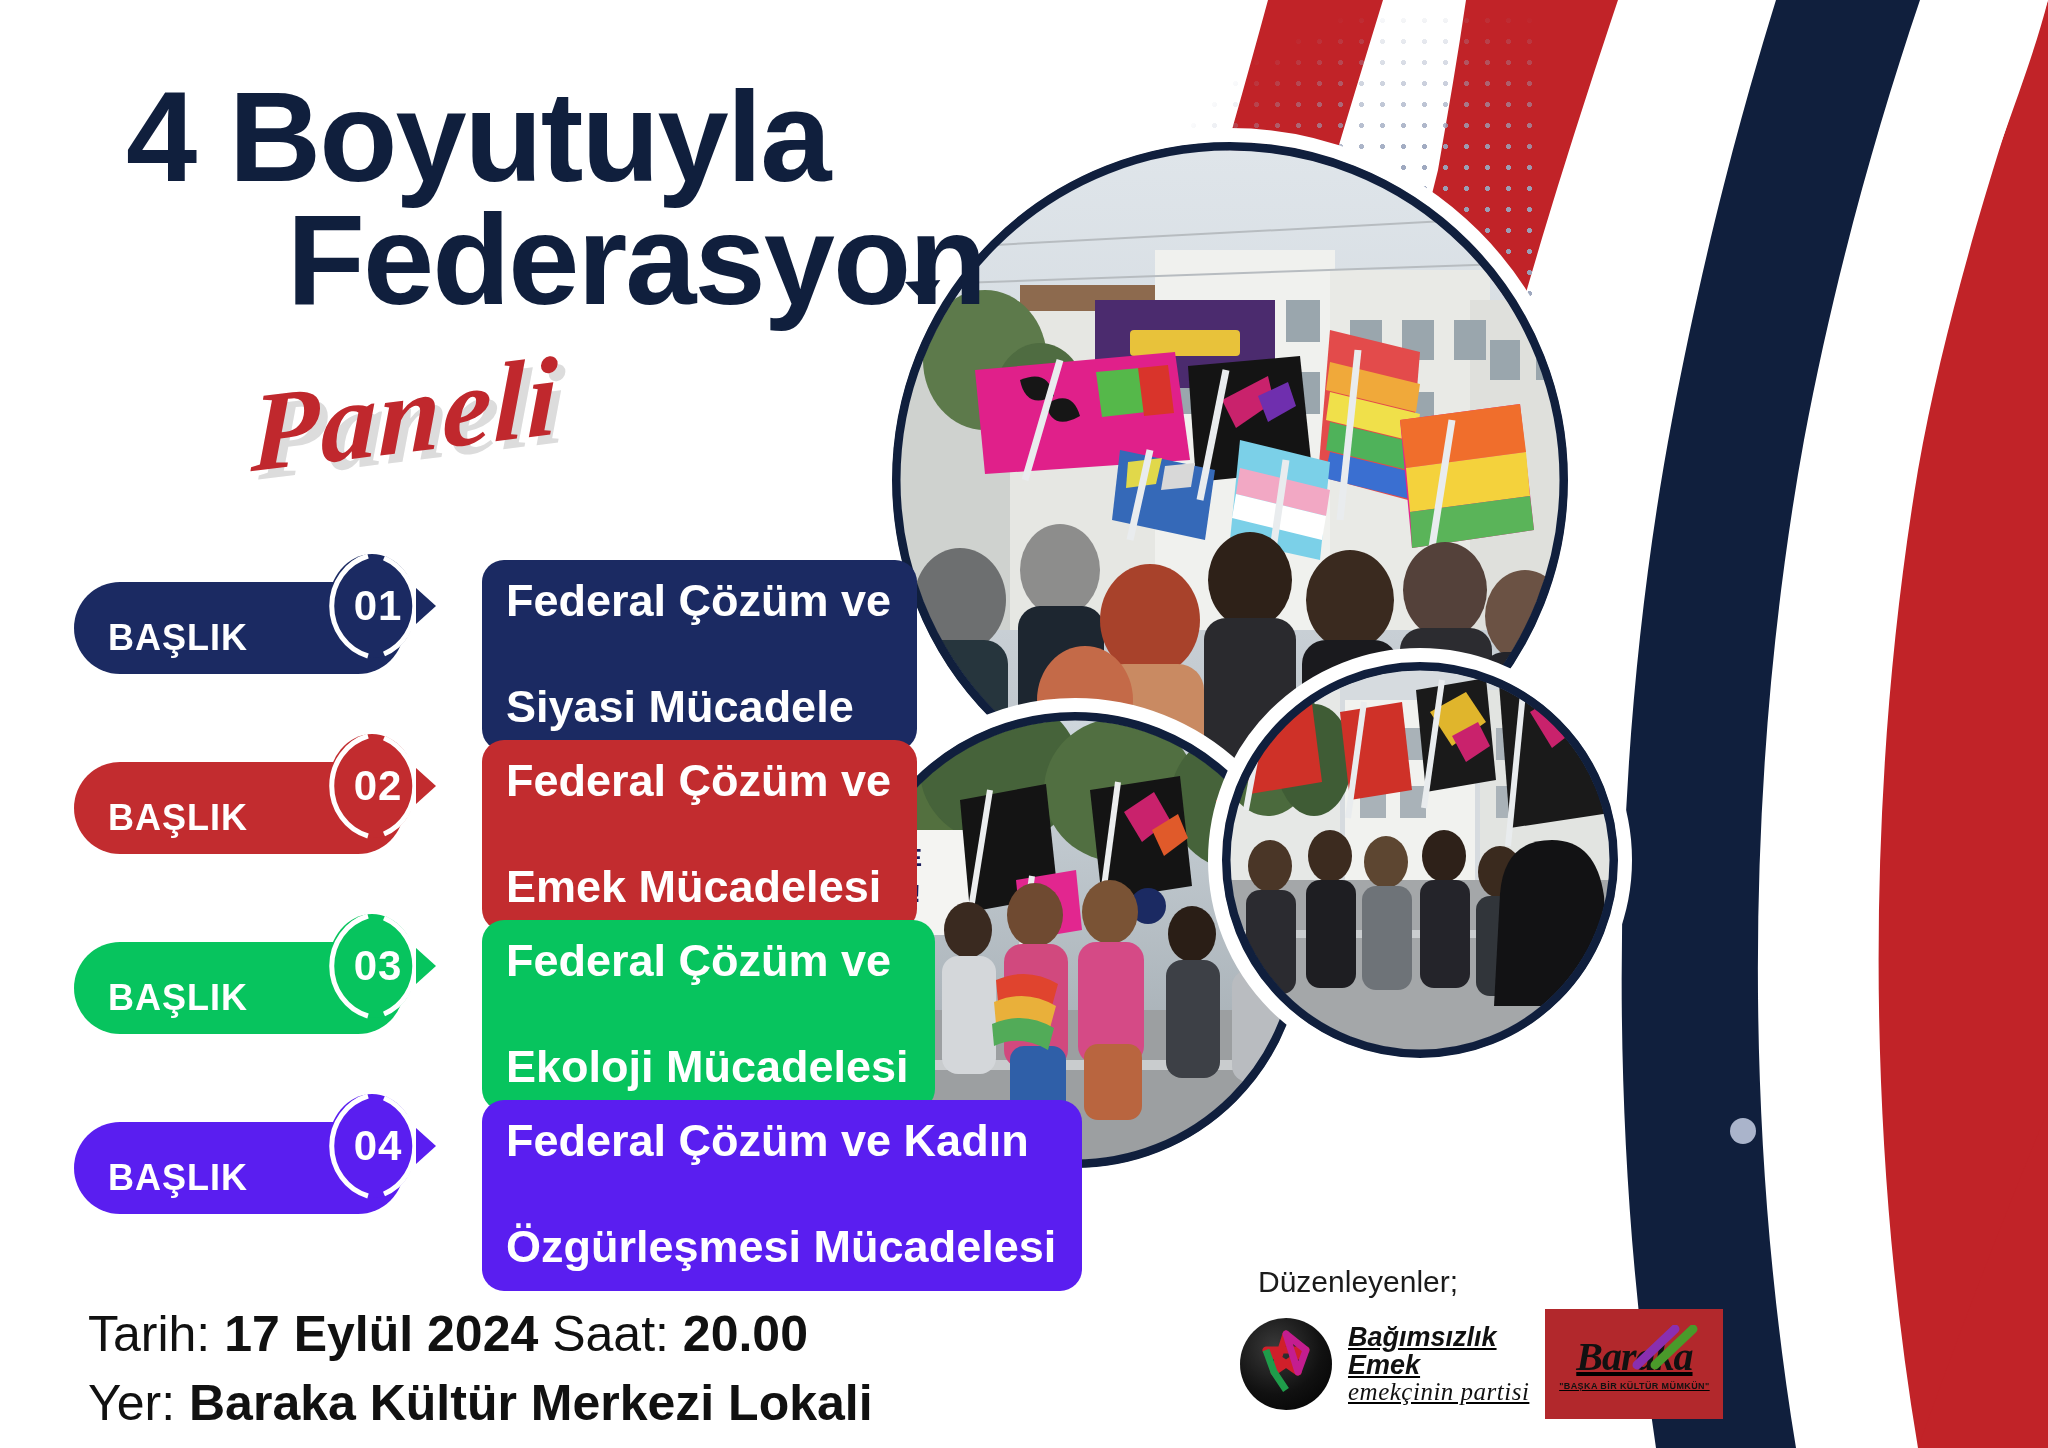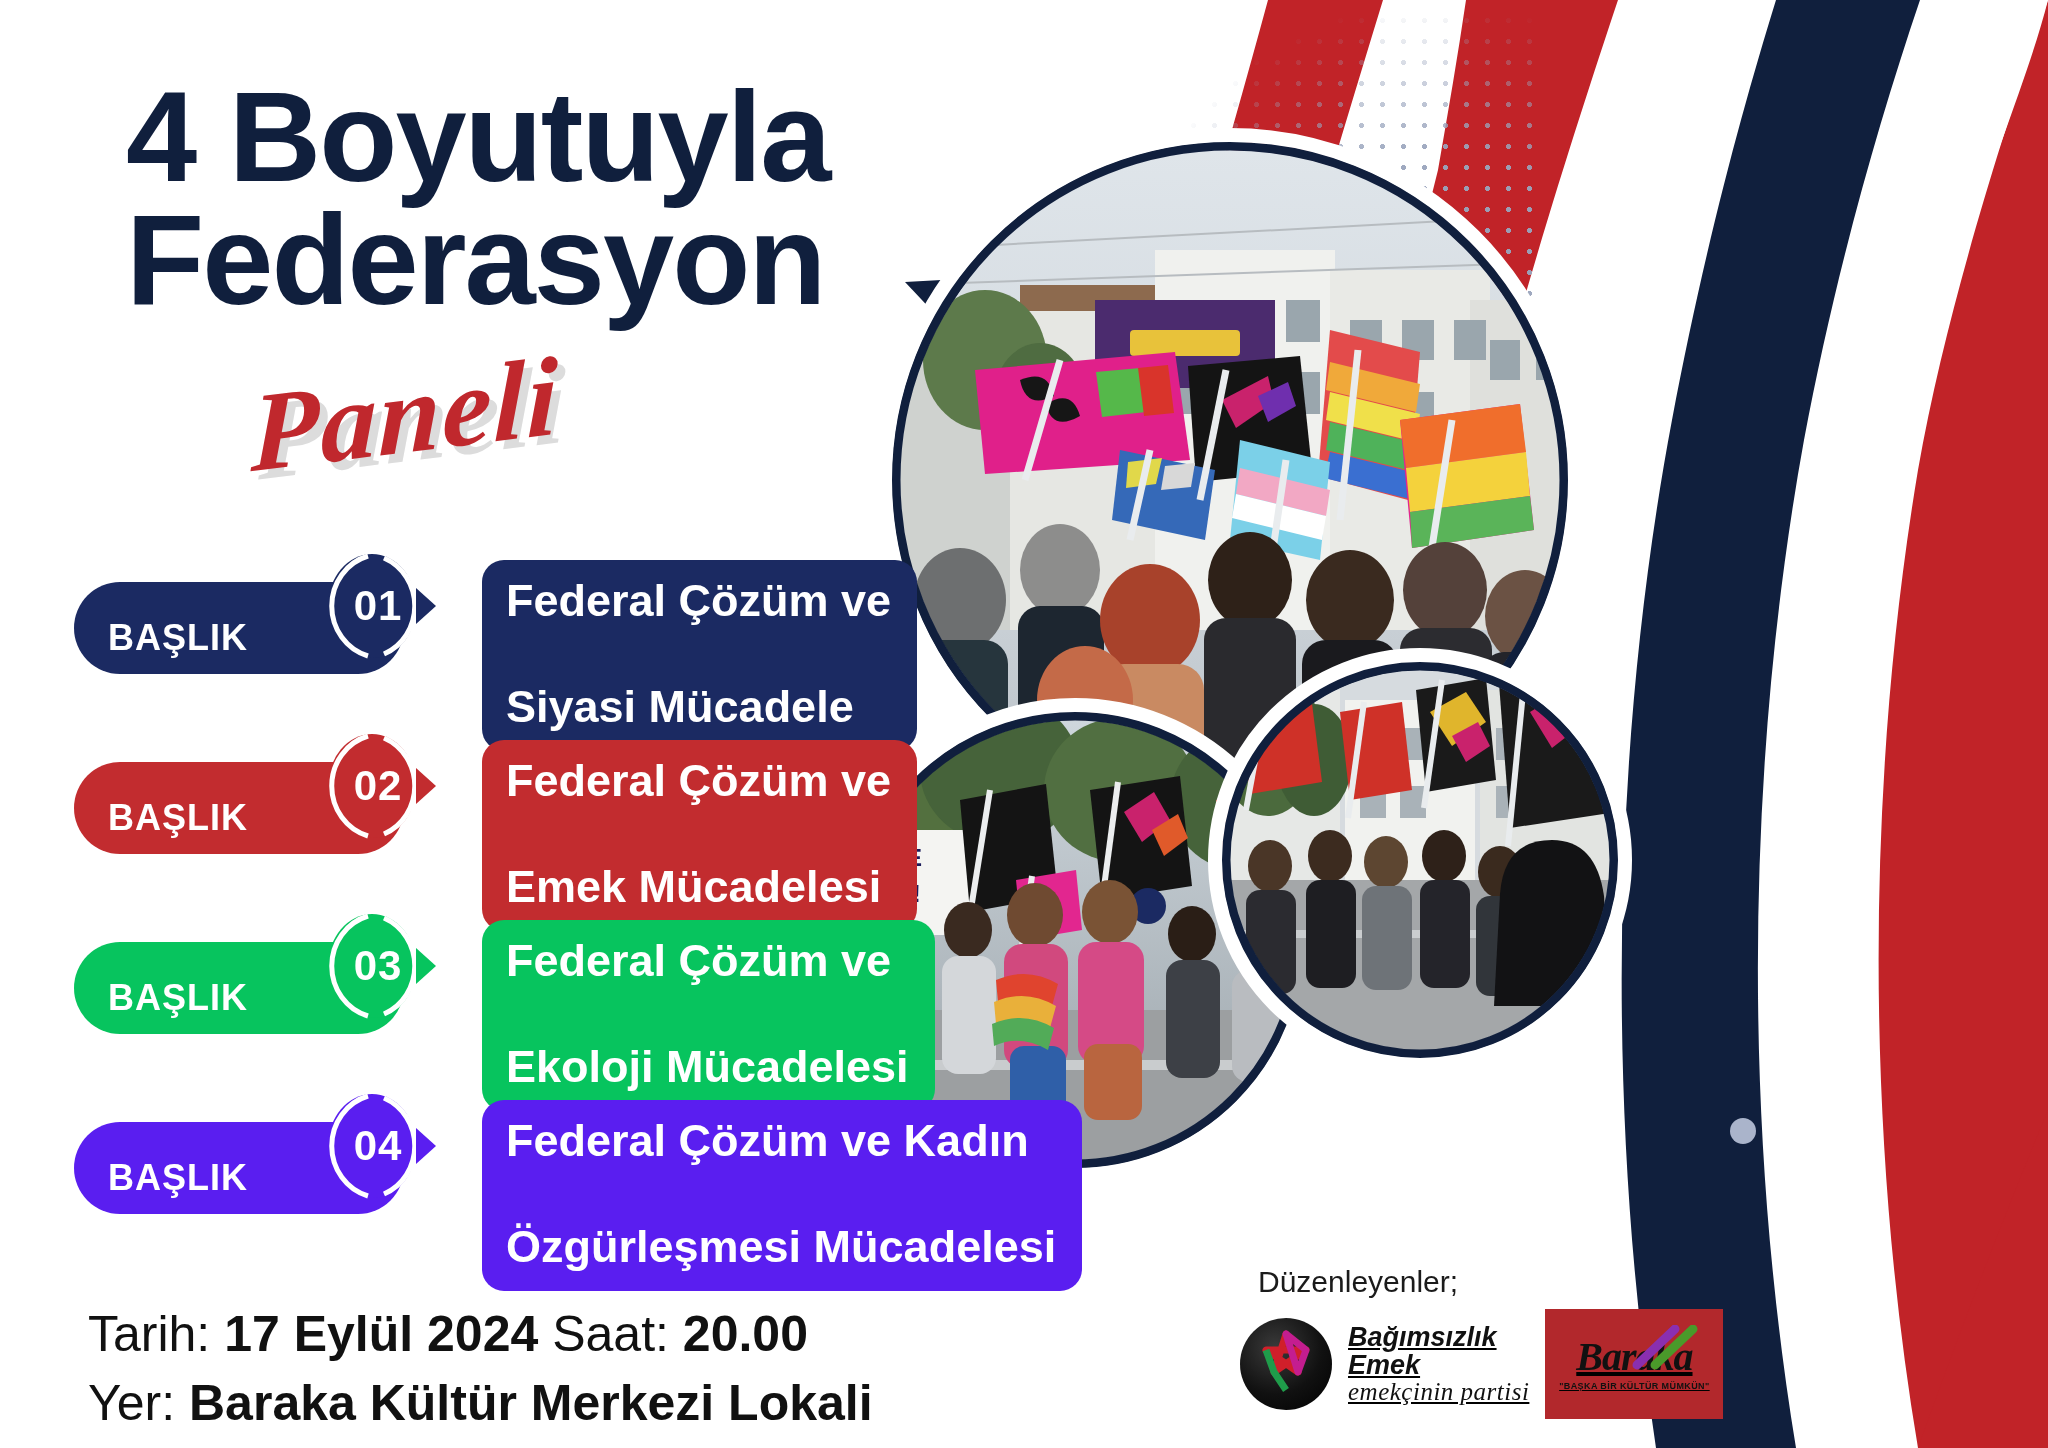--- a/index.html
+++ b/index.html
@@ -32,21 +32,21 @@
   
   .headline{
     position:absolute;left:126px;top:76px;width:1020px;
     color:#101f3d;
     font-weight:700;
     font-size:128px;
     line-height:0.96;
     letter-spacing:-2px;
     z-index:6;
   }
-  .headline .l2{display:block;}
+  .headline .l2{display:block;text-align:center;}
   .script{
     position:absolute;left:250px;top:350px;
     font-family:"Liberation Serif", serif;
     font-style:italic;font-weight:700;
     font-size:112px;
     color:#c0282d;
     letter-spacing:2px;
     transform:rotate(-7deg) skewX(-8deg);
     text-shadow:8px 9px 0 #dcdcdc;
     z-index:7;

